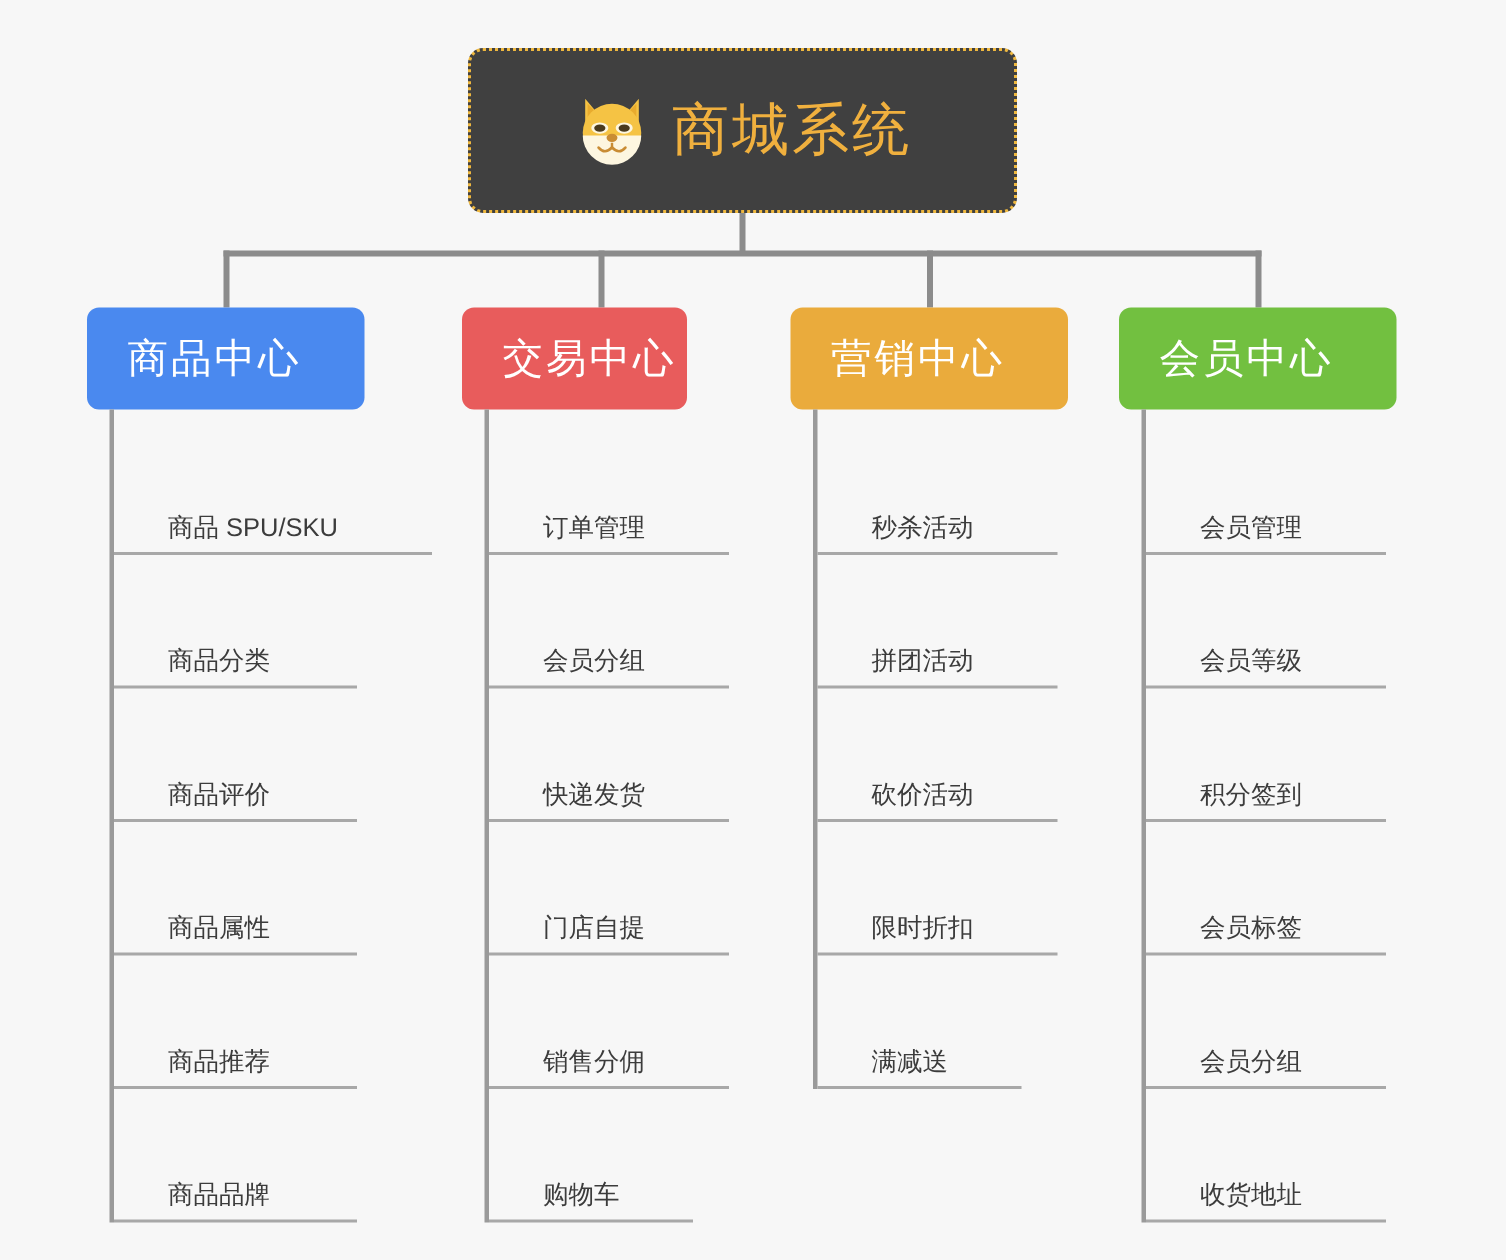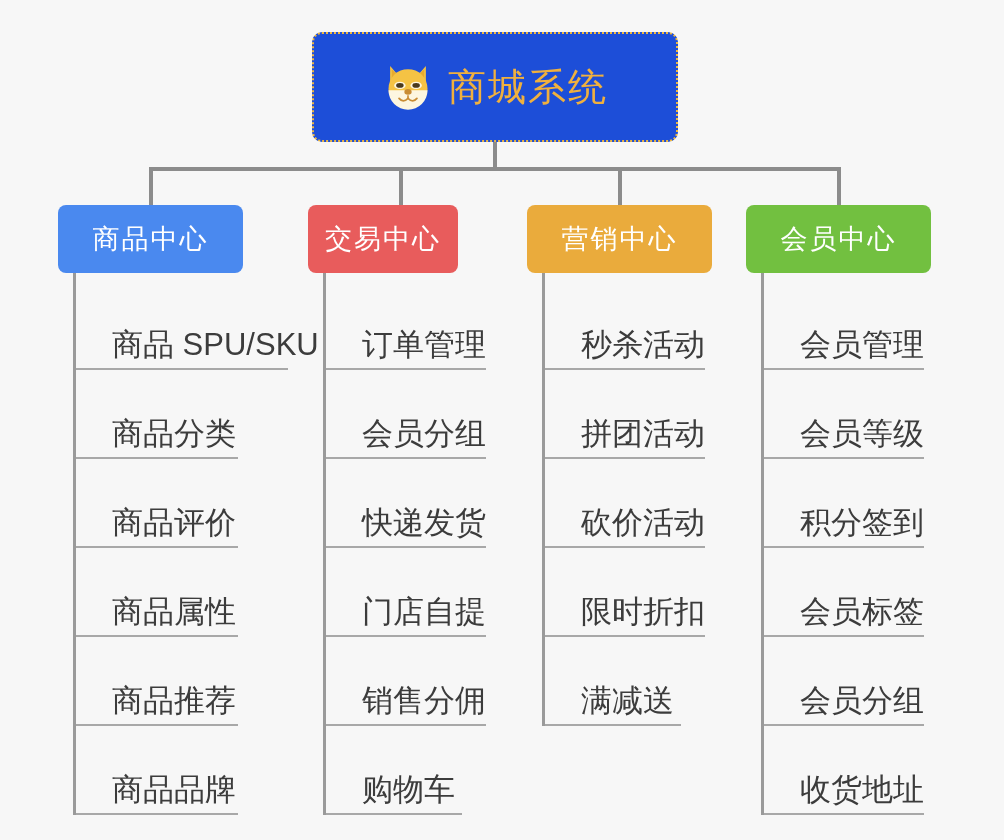--- a/index.html
+++ b/index.html
@@ -19,21 +19,21 @@
     background: #f7f7f7;
   }
 
   
   .root-node {
     position: absolute;
     left: 312px;
     top: 32px;
     width: 366px;
     height: 110px;
-    background: #1d4ed8;
+    background: #404040;
     border: 2px dotted #efb83f;
     border-radius: 10px;
     display: flex;
     align-items: center;
     justify-content: center;
     gap: 14px;
   }
   .root-emoji {
     width: 52px;
     height: 52px;
@@ -74,45 +74,46 @@
   
   .column {
     position: absolute;
     top: 205px;
   }
   .cat-box {
     height: 68px;
     border-radius: 8px;
     display: flex;
     align-items: center;
-    justify-content: center;
+    justify-content: flex-start;
     color: #ffffff;
     font-size: 27px;
     letter-spacing: 2px;
     white-space: nowrap;
+    padding-left: 27px;
   }
 
   
   .leaf-list {
     position: relative;
     margin-top: 0;
     padding-top: 8px;
     margin-left: 15px;
     border-left: 3px solid #9a9a9a;
   }
   .leaf-item {
     position: relative;
     height: 89px;
     display: flex;
     align-items: flex-end;
     padding-left: 36px;
     padding-bottom: 6px;
   }
   .leaf-label {
-    font-size: 31px;
+    font-size: 17px;
     color: #3c3c3c;
     white-space: nowrap;
     line-height: 1.1;
     padding-bottom: 2px;
   }
   .leaf-underline {
     position: absolute;
     left: 0;
     bottom: 0;
     height: 2px;

